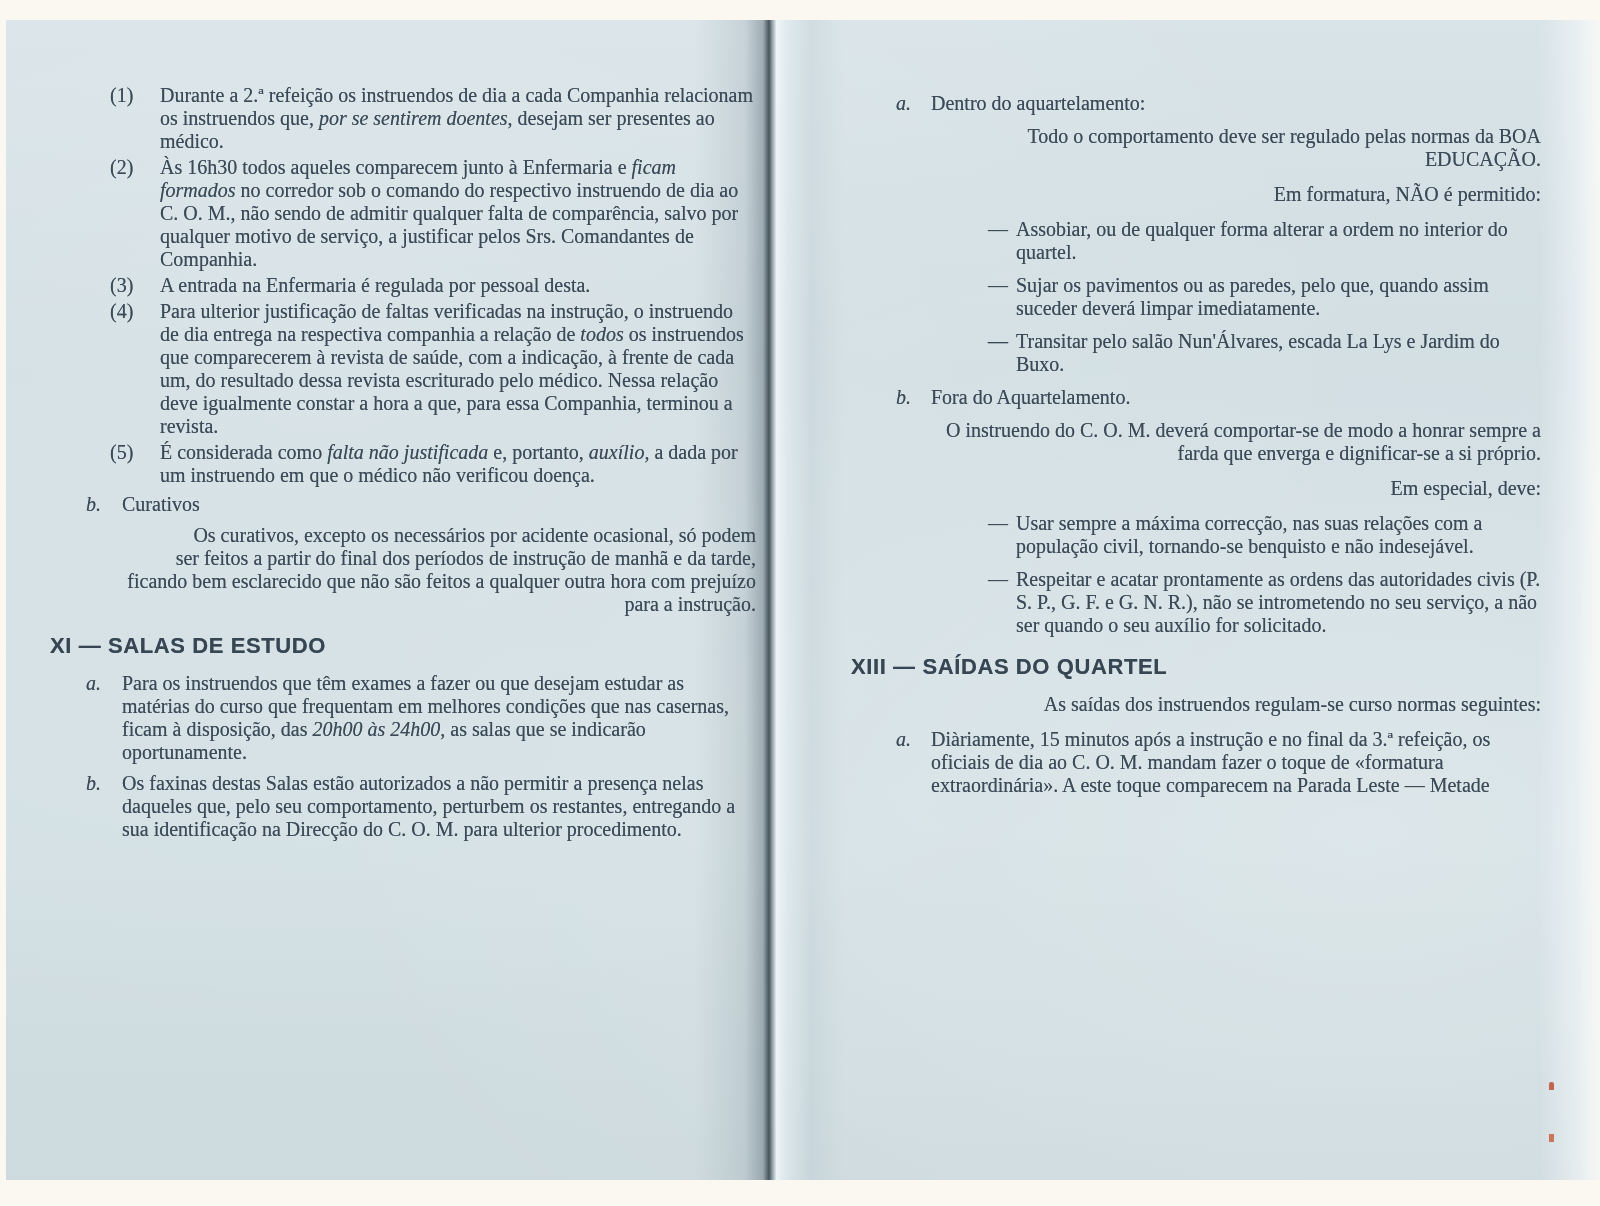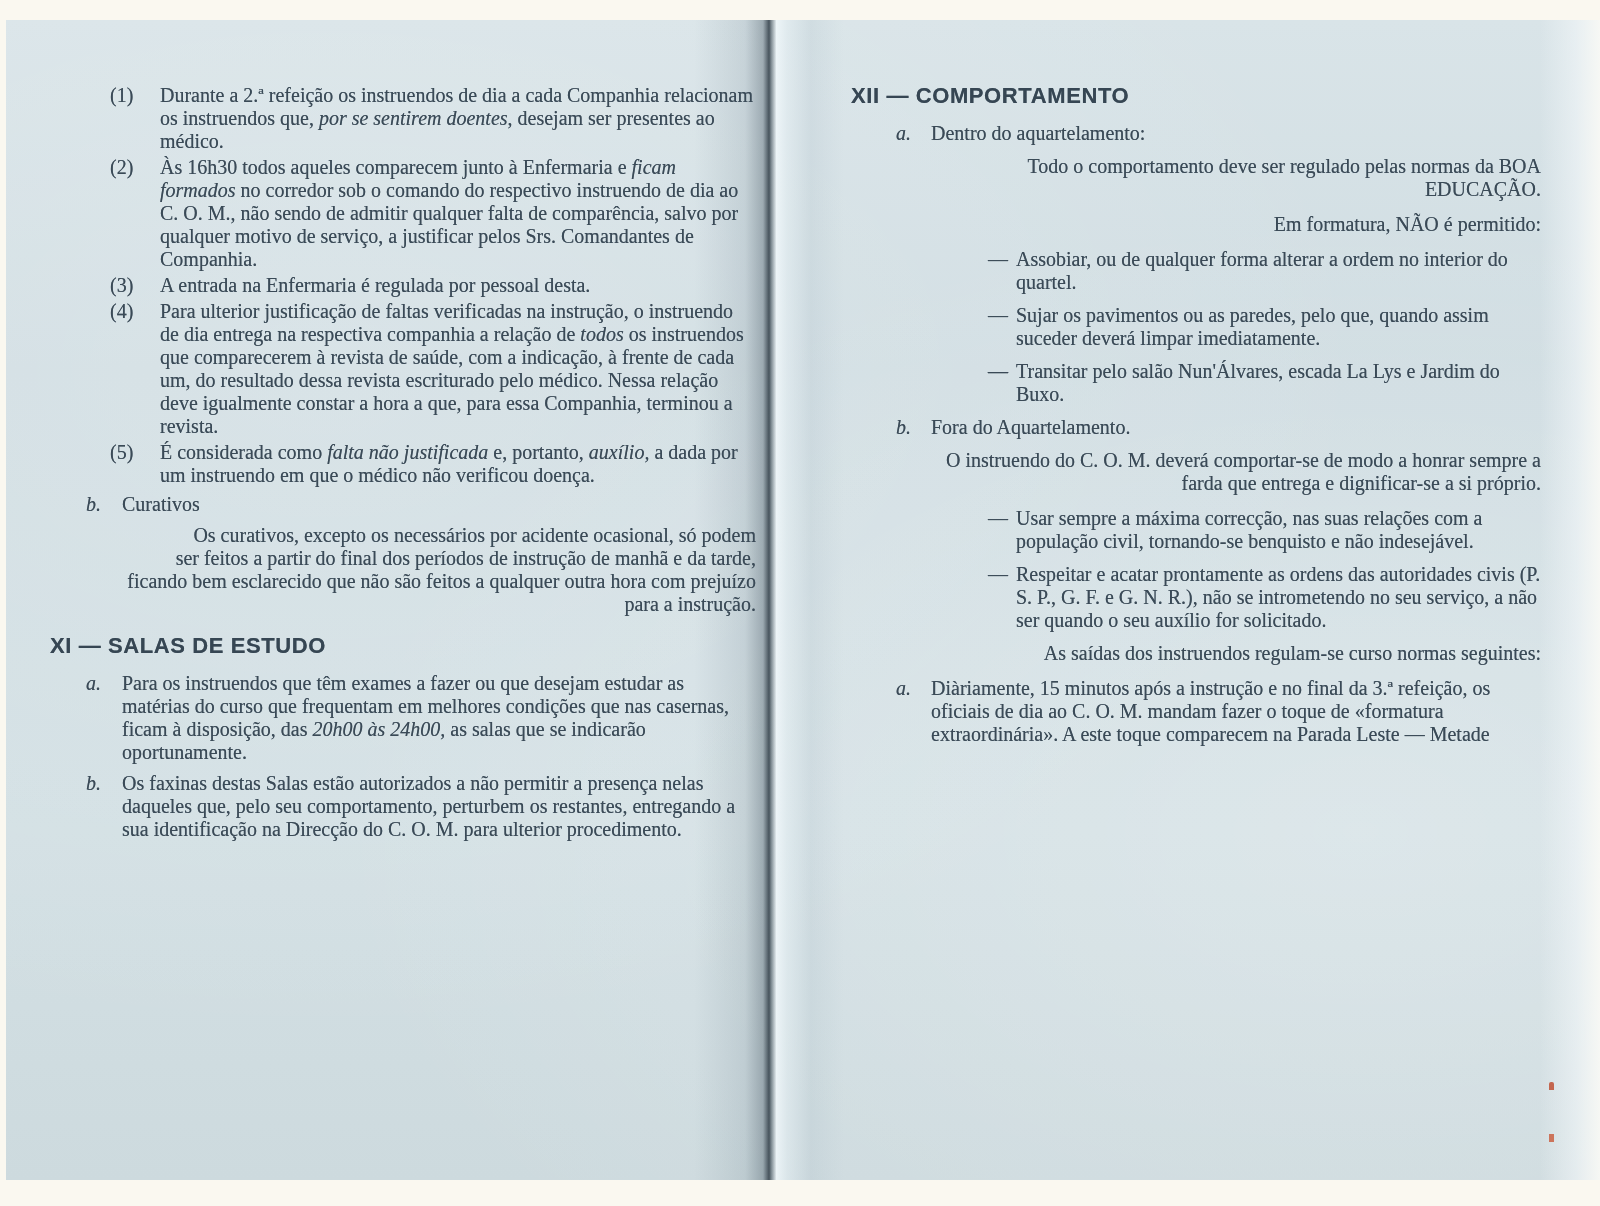--- a/index.html
+++ b/index.html
@@ -105,28 +105,29 @@
       <div class="block numbered"><span class="label">(3)</span><span><span>A entrada na Enfermaria é regulada por pessoal desta.</span></span></div>
       <div class="block numbered"><span class="label">(4)</span><span><span>Para ulterior justificação de faltas verificadas na instrução, o instruendo de dia entrega na respectiva companhia a relação de </span><i>todos</i><span> os instruendos que comparecerem à revista de saúde, com a indicação, à frente de cada um, do resultado dessa revista escriturado pelo médico. Nessa relação deve igualmente constar a hora a que, para essa Companhia, terminou a revista.</span></span></div>
       <div class="block numbered"><span class="label">(5)</span><span><span>É considerada como </span><i>falta não justificada</i><span> e, portanto, </span><i>auxílio,</i><span> a dada por um instruendo em que o médico não verificou doença.</span></span></div>
       <div class="block lettered"><span class="label">b.</span><span><span>Curativos</span></span></div>
       <div class="block paragraph"><span><span>Os curativos, excepto os necessários por acidente ocasional, só podem ser feitos a partir do final dos períodos de instrução de manhã e da tarde, ficando bem esclarecido que não são feitos a qualquer outra hora com prejuízo para a instrução.</span></span></div>
       <div class="block heading"><span><span>XI — SALAS DE ESTUDO</span></span></div>
       <div class="block lettered"><span class="label">a.</span><span><span>Para os instruendos que têm exames a fazer ou que desejam estudar as matérias do curso que frequentam em melhores condições que nas casernas, ficam à disposição, das </span><i>20h00 às 24h00,</i><span> as salas que se indicarão oportunamente.</span></span></div>
       <div class="block lettered"><span class="label">b.</span><span><span>Os faxinas destas Salas estão autorizados a não permitir a presença nelas daqueles que, pelo seu comportamento, perturbem os restantes, entregando a sua identificação na Direcção do C. O. M. para ulterior procedimento.</span></span></div>
     </div>
   <div class="col col-right">
-      <div class="block heading"><span><span>XII — COMPORTAMENTO</span></span></div>
       <div class="block lettered"><span class="label">a.</span><span><span>Dentro do aquartelamento:</span></span></div>
       <div class="block paragraph"><span><span>Todo o comportamento deve ser regulado pelas normas da BOA EDUCAÇÃO.</span></span></div>
       <div class="block paragraph"><span><span>Em formatura, NÃO é permitido:</span></span></div>
       <div class="block dash"><span class="dash-glyph">—</span><span><span>Assobiar, ou de qualquer forma alterar a ordem no interior do quartel.</span></span></div>
       <div class="block dash"><span class="dash-glyph">—</span><span><span>Sujar os pavimentos ou as paredes, pelo que, quando assim suceder deverá limpar imediatamente.</span></span></div>
       <div class="block dash"><span class="dash-glyph">—</span></div>
       <div class="block dash"><span class="dash-glyph">—</span><span><span>Transitar pelo salão Nun'Álvares, escada La Lys e Jardim do Buxo.</span></span></div>
       <div class="block lettered"><span class="label">b.</span><span><span>Fora do Aquartelamento.</span></span></div>
-      <div class="block paragraph noindent"><span><span>O instruendo do C. O. M. deverá comportar-se de modo a honrar sempre a farda que entrega e dignificar-se a si próprio.</span></span></div>
+      <div class="block paragraph noindent"><span><span>O instruendo do C. O. M. deverá comportar-se de modo a honrar sempre a farda que enverga e dignificar-se a si próprio.</span></span></div>
+      <div class="block paragraph"><span><span>Em especial, deve:</span></span></div>
       <div class="block dash"><span class="dash-glyph">—</span><span><span>Usar sempre a máxima correcção, nas suas relações com a população civil, tornando-se benquisto e não indesejável.</span></span></div>
       <div class="block dash"><span class="dash-glyph">—</span><span><span>Respeitar e acatar prontamente as ordens das autoridades civis (P. S. P., G. F. e G. N. R.), não se intrometendo no seu serviço, a não ser quando o seu auxílio for solicitado.</span></span></div>
+      <div class="block heading"><span><span>XIII — SAÍDAS DO QUARTEL</span></span></div>
       <div class="block paragraph"><span><span>As saídas dos instruendos regulam-se curso normas seguintes:</span></span></div>
       <div class="block lettered"><span class="label">a.</span><span><span>Diàriamente, 15 minutos após a instrução e no final da 3.ª refeição, os oficiais de dia ao C. O. M. mandam fazer o toque de «formatura extraordinária». A este toque comparecem na Parada Leste — Metade</span></span></div>
     </div>
 </div>
 
 </body></html>

